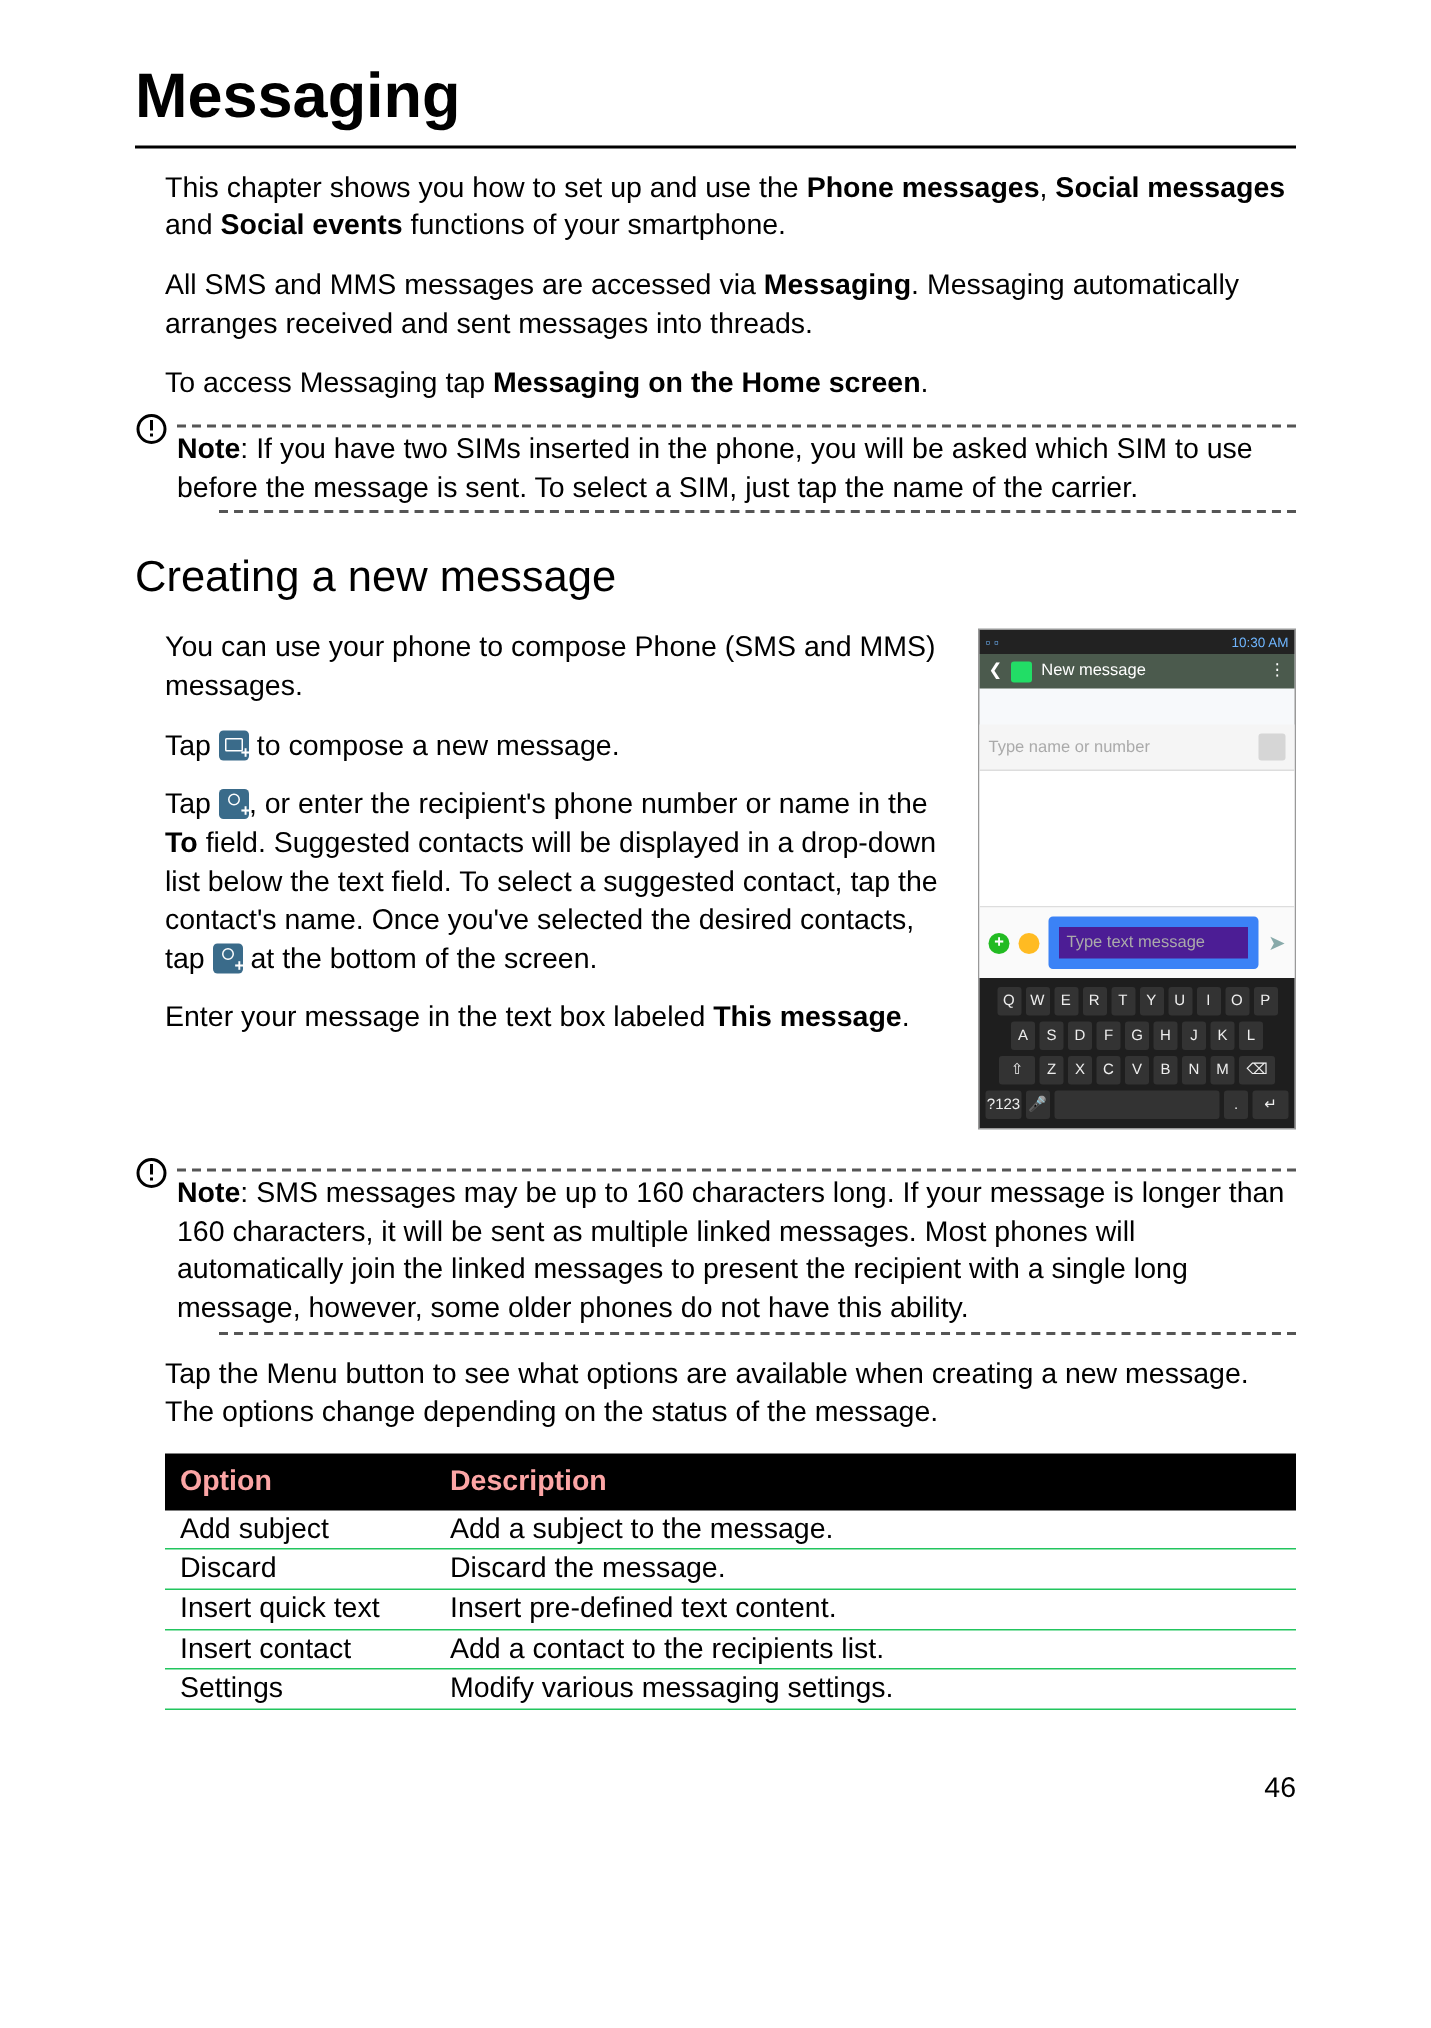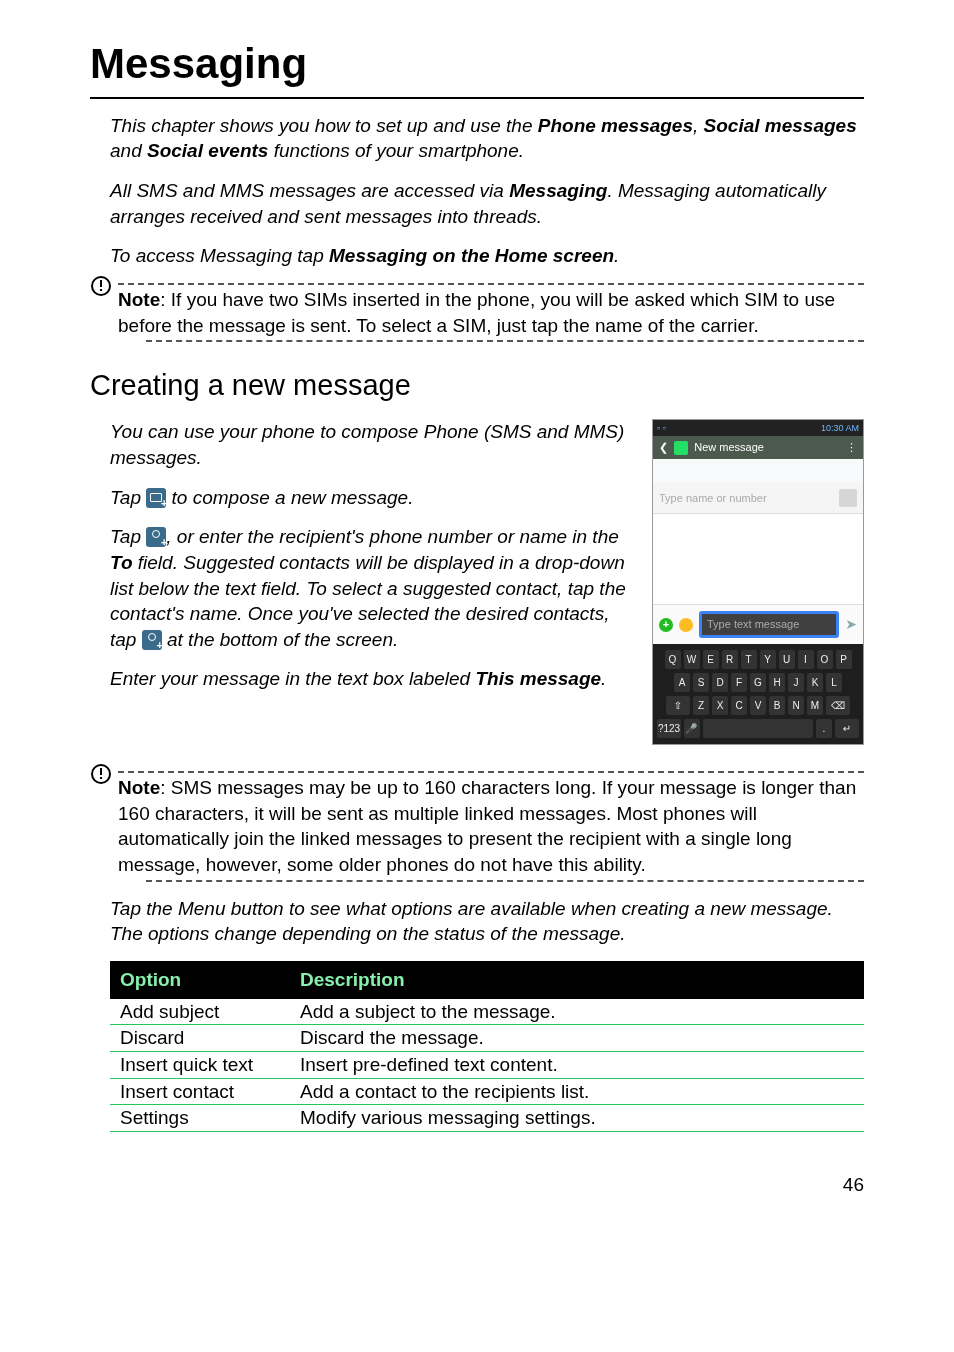--- a/index.html
+++ b/index.html
@@ -21,21 +21,20 @@
     font-weight: bold;
     margin: 0 0 6px 0;
     padding-bottom: 4px;
     border-bottom: 2px solid #000;
   }
   .body-indent {
     padding-left: 20px;
   }
   p {
     margin: 14px 0;
-    font-style: italic;
   }
   h2 {
     font-size: 29px;
     font-weight: normal;
     margin: 24px 0 10px 0;
   }
   .bold { font-weight: bold; }
   .note-block {
     position: relative;
     padding-left: 28px;
@@ -131,37 +130,37 @@
     border-bottom:1px solid #ddd;
     padding:6px 6px;
     margin-top:24px;
   }
   .float-fig .fieldrow .ph { color:#aaa; flex:1; font-size:11px;}
   .float-fig .fieldrow .pic { width:18px;height:18px; background:#d6d6d6;border-radius:2px; position:relative;}
   .float-fig .white-area { height:90px; background:#fff; border-bottom:1px solid #ddd;}
   .float-fig .msgrow { display:flex; align-items:center; padding:6px 6px; gap:6px; background:#fafafa;}
   .float-fig .msgrow .plus { width:14px;height:14px;border-radius:50%;background:#2b2; color:#fff;display:flex;align-items:center;justify-content:center;font-size:11px;font-weight:bold;}
   .float-fig .msgrow .smile { width:14px;height:14px;border-radius:50%;background:#fb2;}
-  .float-fig .msgrow .box { flex:1; border:3px solid #3b82f6;border-radius:3px;padding:3px 5px;color:#aaa;font-size:11px;background:#404040;}
+  .float-fig .msgrow .box { flex:1; border:7px solid #3b82f6;border-radius:3px;padding:3px 5px;color:#aaa;font-size:11px;background:#4c1d95;}
   .float-fig .msgrow .send { color:#8aa; font-size:14px;}
   .float-fig .kbd { background:#1e1e1e; padding:6px 4px 2px 4px;}
   .float-fig .kbd .krow { display:flex; gap:3px; margin-bottom:4px; justify-content:center;}
   .float-fig .kbd .key { background:#333;color:#eee;border-radius:2px;width:16px;height:19px;display:flex;align-items:center;justify-content:center;font-size:10px;}
   .float-fig .kbd .key.wide { width:24px;}
   .float-fig .kbd .key.space { flex:1; }
 
   table.options {
     width: 100%;
     border-collapse: collapse;
     margin-top: 10px;
   }
   table.options th {
     text-align: left;
     background: #000;
-    color: #86efac;
+    color: #fca5a5;
     font-weight: bold;
     padding: 6px 10px;
   }
   table.options td {
     padding: 0 10px;
     border-bottom: 1px solid #22c55e;
     vertical-align: top;
   }
   table.options th:first-child,
   table.options td:first-child {

